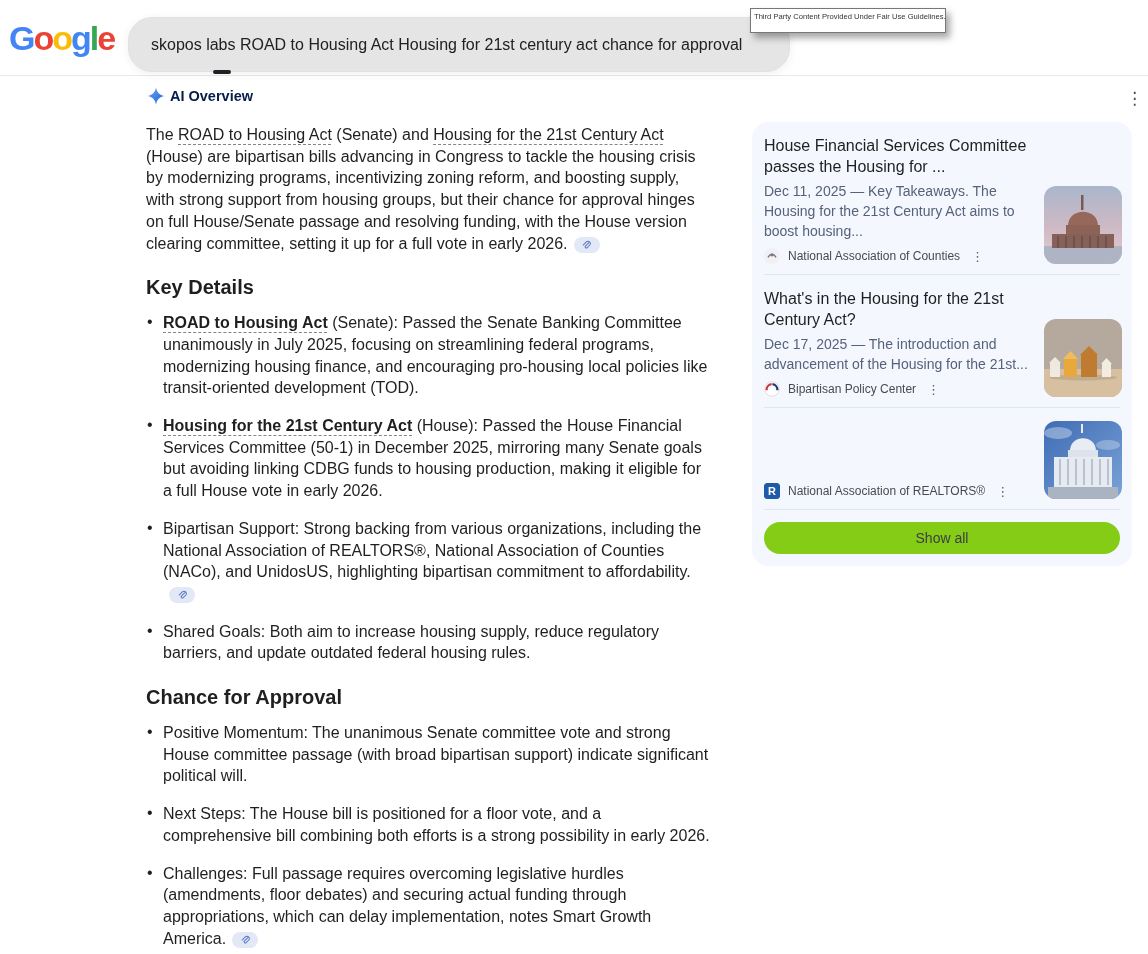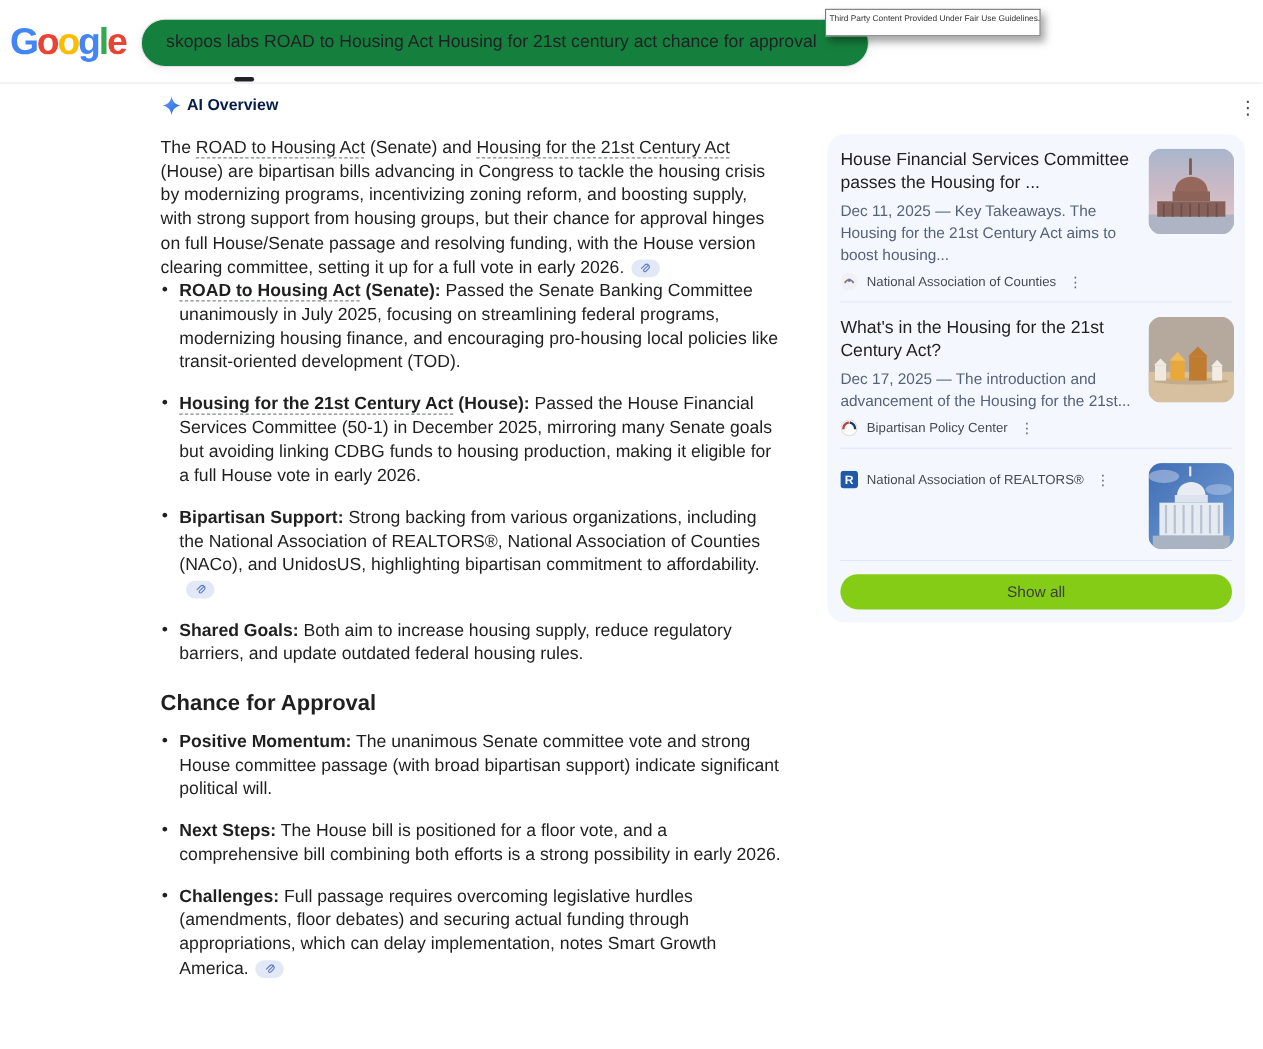--- a/index.html
+++ b/index.html
@@ -4,21 +4,21 @@
 <style>
   * { box-sizing: border-box; margin: 0; padding: 0; }
   html,body { width:1148px; height:954px; background:#fff; font-family:"Liberation Sans","DejaVu Sans",sans-serif; color:#1f1f1f; overflow:hidden; }
   body { position:relative; }
 
   
   .top-divider { position:absolute; left:0; top:75px; width:1148px; height:1px; background:#e9eaee; }
   .google-logo { position:absolute; left:9px; top:19px; font-size:34px; font-weight:bold; letter-spacing:-2px; cursor:pointer; }
   .google-logo span { display:inline-block; }
   .gl-b{color:#4285F4}.gl-r{color:#EA4335}.gl-y{color:#FBBC05}.gl-g{color:#34A853}
-  .search-pill { position:absolute; left:128px; top:17px; width:662px; height:44px; background:#15803d;
+  .search-pill { position:absolute; left:128px; top:17px; width:662px; height:55px; background:#e5e5e5;
     border:1px solid #dfe1e5; border-radius:24px; box-shadow:0 2px 8px rgba(64,60,67,.08);
     display:flex; align-items:center; padding:0 22px; }
   .search-pill input { border:none; outline:none; width:100%; font-size:16px; color:#202124; font-family:inherit; background:transparent; }
   .tab-indicator { position:absolute; left:213px; top:70px; width:18px; height:4px; background:#202124; border-radius:2px; }
 
   
   .overlay { position:absolute; left:750px; top:8px; width:196px; background:#fff; border:1px solid #777;
     box-shadow:4px 5px 7px rgba(0,0,0,.35); z-index:9; padding:2px 3px 8px; text-align:center; }
   .ov-disclaimer { font-size:7.6px; color:#333; padding:1px 0 3px; white-space:nowrap; }
   .ov-logo { border:1px solid #999; box-shadow:0 4px 5px rgba(0,0,0,.3); padding:5px 6px 4px; background:#fff; }
@@ -38,26 +38,26 @@
   .ai-label-row { display:flex; align-items:center; gap:4px; }
   .ai-label { font-size:14.5px; font-weight:bold; color:#041e49; }
   .intro { margin-top:18px; font-size:16px; line-height:21.7px; }
   .inline-link { text-decoration:underline dashed #80868b; text-decoration-thickness:1px; text-underline-offset:3.5px; cursor:pointer; }
   .cite-chip { display:inline-flex; align-items:center; justify-content:center; width:26px; height:16px;
     border-radius:9px; background:#e2e8f6; vertical-align:-2px; margin-left:6px; cursor:pointer; }
   .section-heading { font-size:20px; font-weight:bold; margin-top:22px; margin-bottom:13px; }
   ul.bullets { list-style:none; }
   ul.bullets li { position:relative; padding-left:17px; margin-bottom:16px; font-size:16px; line-height:21.7px; }
   ul.bullets li::before { content:"•"; position:absolute; left:1px; top:-1px; }
-  .lead { font-weight:bold; }
+  .lead { font-weight:normal; }
   .lead-link { font-weight:bold; text-decoration:underline dashed #80868b; text-decoration-thickness:1px; text-underline-offset:3.5px; cursor:pointer; }
 
   
   .sidebar { position:absolute; left:752px; top:122px; width:380px; background:#f4f8fe; border-radius:16px; overflow:hidden; }
-  .card { display:flex; gap:12px; padding:13px 10px 10px 12px; cursor:pointer; }
+  .card { display:flex; gap:12px; padding:13px 10px 10px 12px; cursor:pointer;align-items:flex-end; }
   .card-text { flex:1; min-width:0; }
   .card-title { font-size:16px; line-height:21px; color:#1f1f1f; }
   .card-snippet { font-size:14px; line-height:20px; color:#56617a; margin-top:4px; }
   .card-source-row { display:flex; align-items:center; gap:8px; margin-top:7px; }
   .card-source { font-size:12px; color:#474b51; }
   .favicon { width:16px; height:16px; flex-shrink:0; }
   .card-kebab { color:#5f6368; font-size:13px; cursor:pointer; padding:0 3px; line-height:1; }
   .thumb { width:78px; height:78px; border-radius:12px; overflow:hidden; flex-shrink:0; }
   .thumb svg { display:block; width:78px; height:78px; }
   .card-divider { height:1px; background:#dfe6f3; margin:0 12px; }
@@ -100,20 +100,21 @@
     </svg>
     <span class="ai-label">AI Overview</span>
   </div>
 
   <p class="intro"><span>The </span><span class="inline-link">ROAD to Housing Act</span><span> (Senate) and </span><span class="inline-link">Housing for the 21st Century Act</span><span> (House) are bipartisan bills advancing in Congress to tackle the housing crisis by modernizing programs, incentivizing zoning reform, and boosting supply, with strong support from housing groups, but their chance for approval hinges on full House/Senate passage and resolving funding, with the House version clearing committee, setting it up for a full vote in early 2026.</span><span class="cite-chip">
         <svg width="11" height="11" viewBox="0 0 14 14">
           <path d="M10 3.4 L5.6 7.8 a1.5 1.5 0 0 0 2.1 2.1 L11.2 6.4 a3 3 0 0 0 -4.2 -4.2 L2.8 6.4" fill="none" stroke="#5c78c9" stroke-width="1.3" stroke-linecap="round"></path>
         </svg>
       </span></p>
 
+  <h2 class="section-heading">Key Details</h2>
   <ul class="bullets">
     <li><span class="lead-link">ROAD to Housing Act</span><span class="lead"> (Senate):</span><span> Passed the Senate Banking Committee unanimously in July 2025, focusing on streamlining federal programs, modernizing housing finance, and encouraging pro-housing local policies like transit-oriented development (TOD).</span></li>
     <li><span class="lead-link">Housing for the 21st Century Act</span><span class="lead"> (House):</span><span> Passed the House Financial Services Committee (50-1) in December 2025, mirroring many Senate goals but avoiding linking CDBG funds to housing production, making it eligible for a full House vote in early 2026.</span></li>
     <li><span class="lead">Bipartisan Support:</span><span> Strong backing from various organizations, including the National Association of REALTORS®, National Association of Counties (NACo), and UnidosUS, highlighting bipartisan commitment to affordability.</span><span class="cite-chip">
           <svg width="11" height="11" viewBox="0 0 14 14">
             <path d="M10 3.4 L5.6 7.8 a1.5 1.5 0 0 0 2.1 2.1 L11.2 6.4 a3 3 0 0 0 -4.2 -4.2 L2.8 6.4" fill="none" stroke="#5c78c9" stroke-width="1.3" stroke-linecap="round"></path>
           </svg>
         </span></li>
     <li><span class="lead">Shared Goals:</span><span> Both aim to increase housing supply, reduce regulatory barriers, and update outdated federal housing rules.</span></li>
   </ul>

